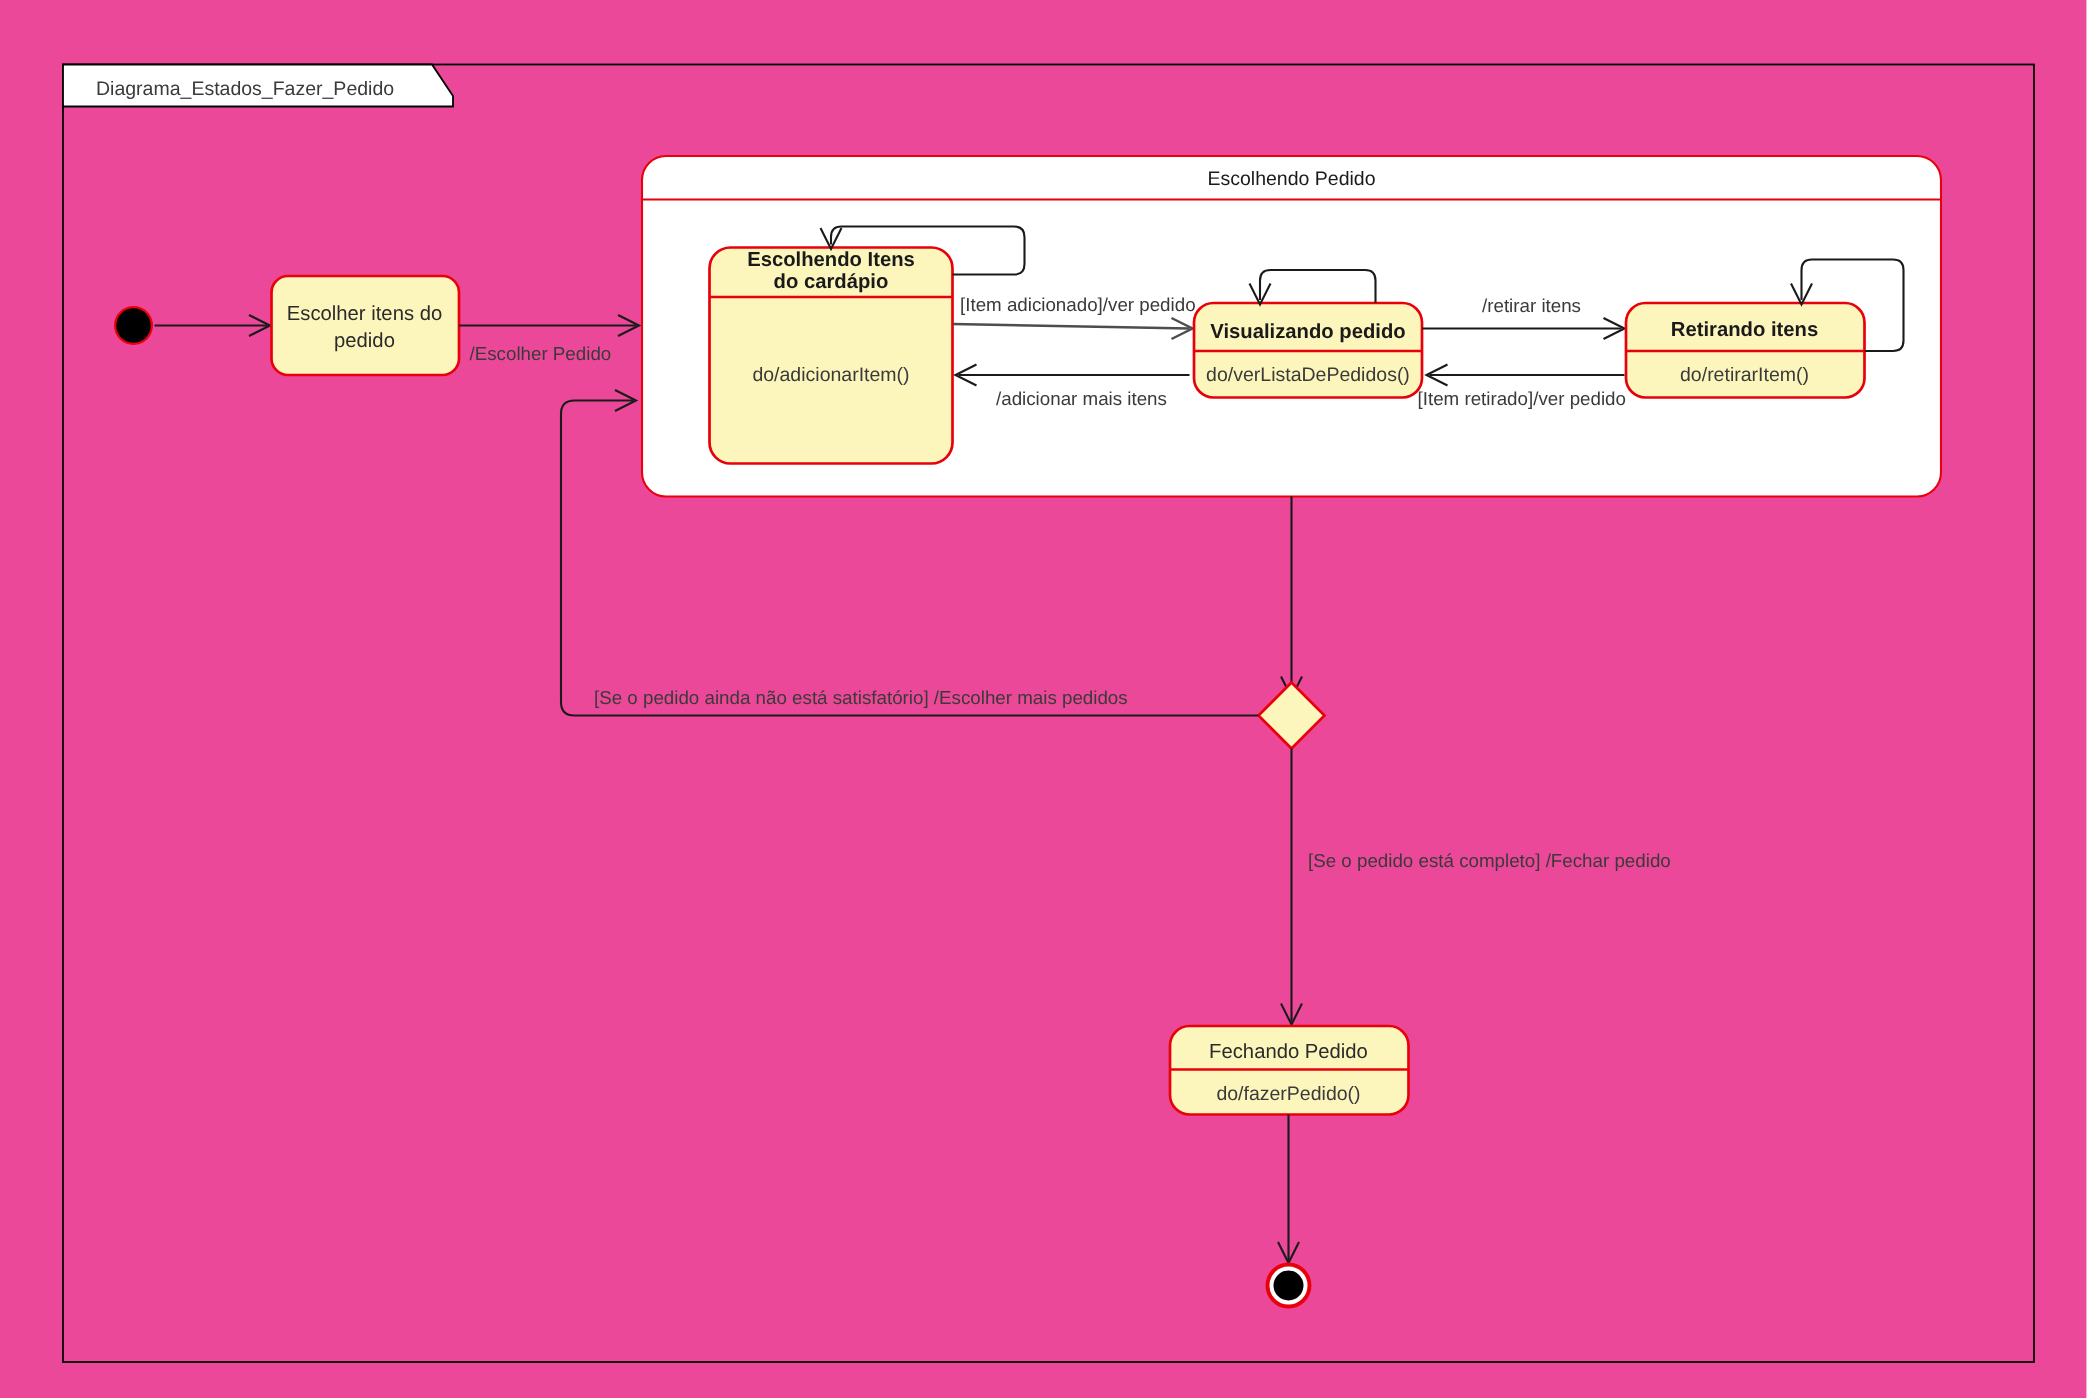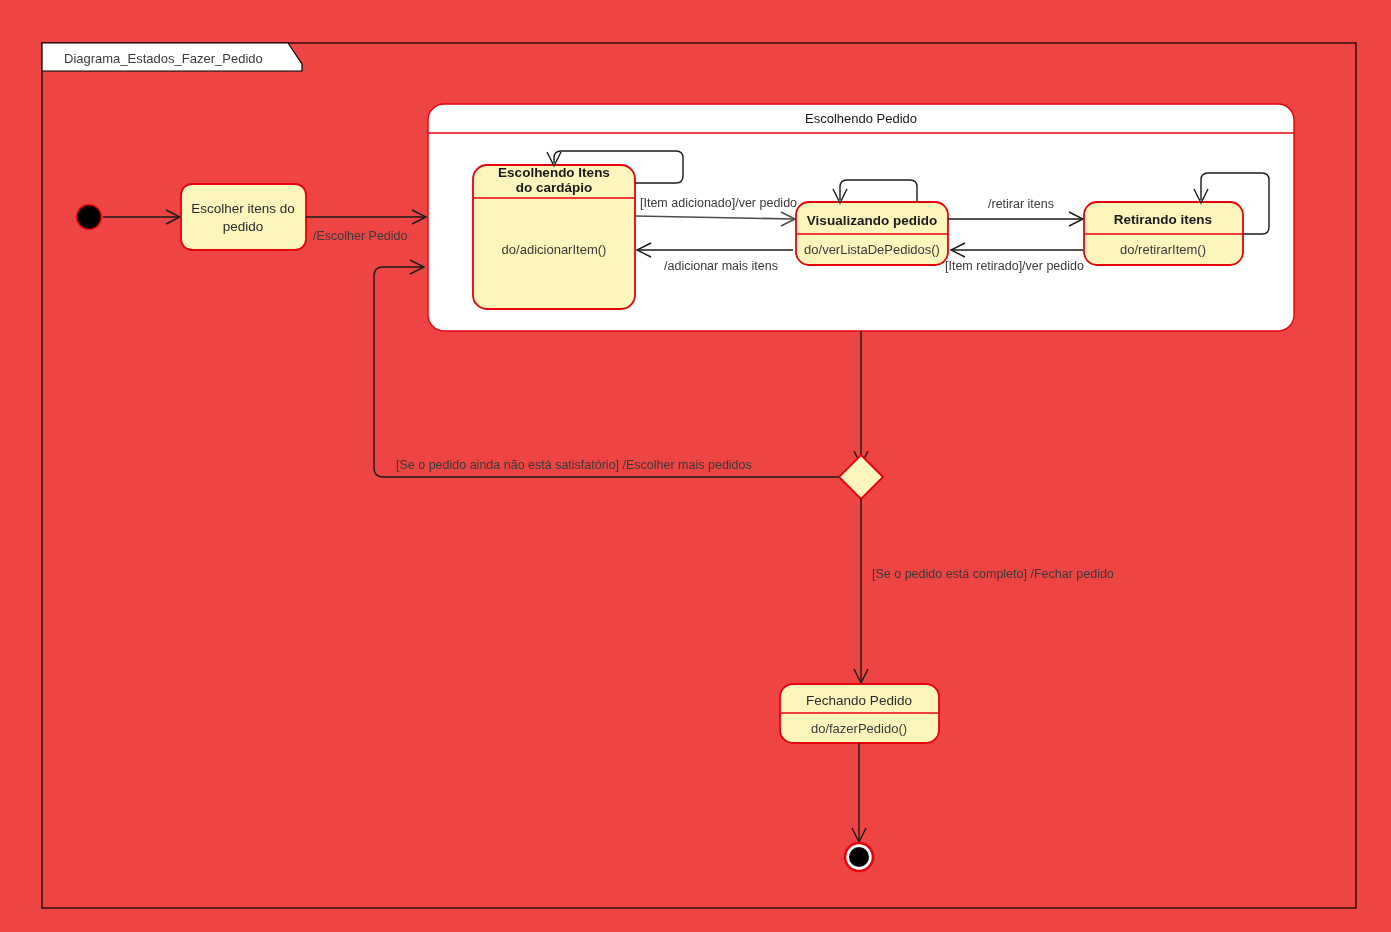--- a/index.html
+++ b/index.html
@@ -11,21 +11,21 @@
   body {
     width: 1391px;
     height: 932px;
     font-family: "Liberation Sans", sans-serif;
     overflow: hidden;
   }
   #canvas {
     position: relative;
     width: 1391px;
     height: 932px;
-    background: #ef4444;
+    background: #ec4899;
     text-align: center;
   }
   #diagram-svg {
     position: absolute;
     left: 0;
     top: 0;
     width: 1391px;
     height: 932px;
   }
   .frame-rect {

